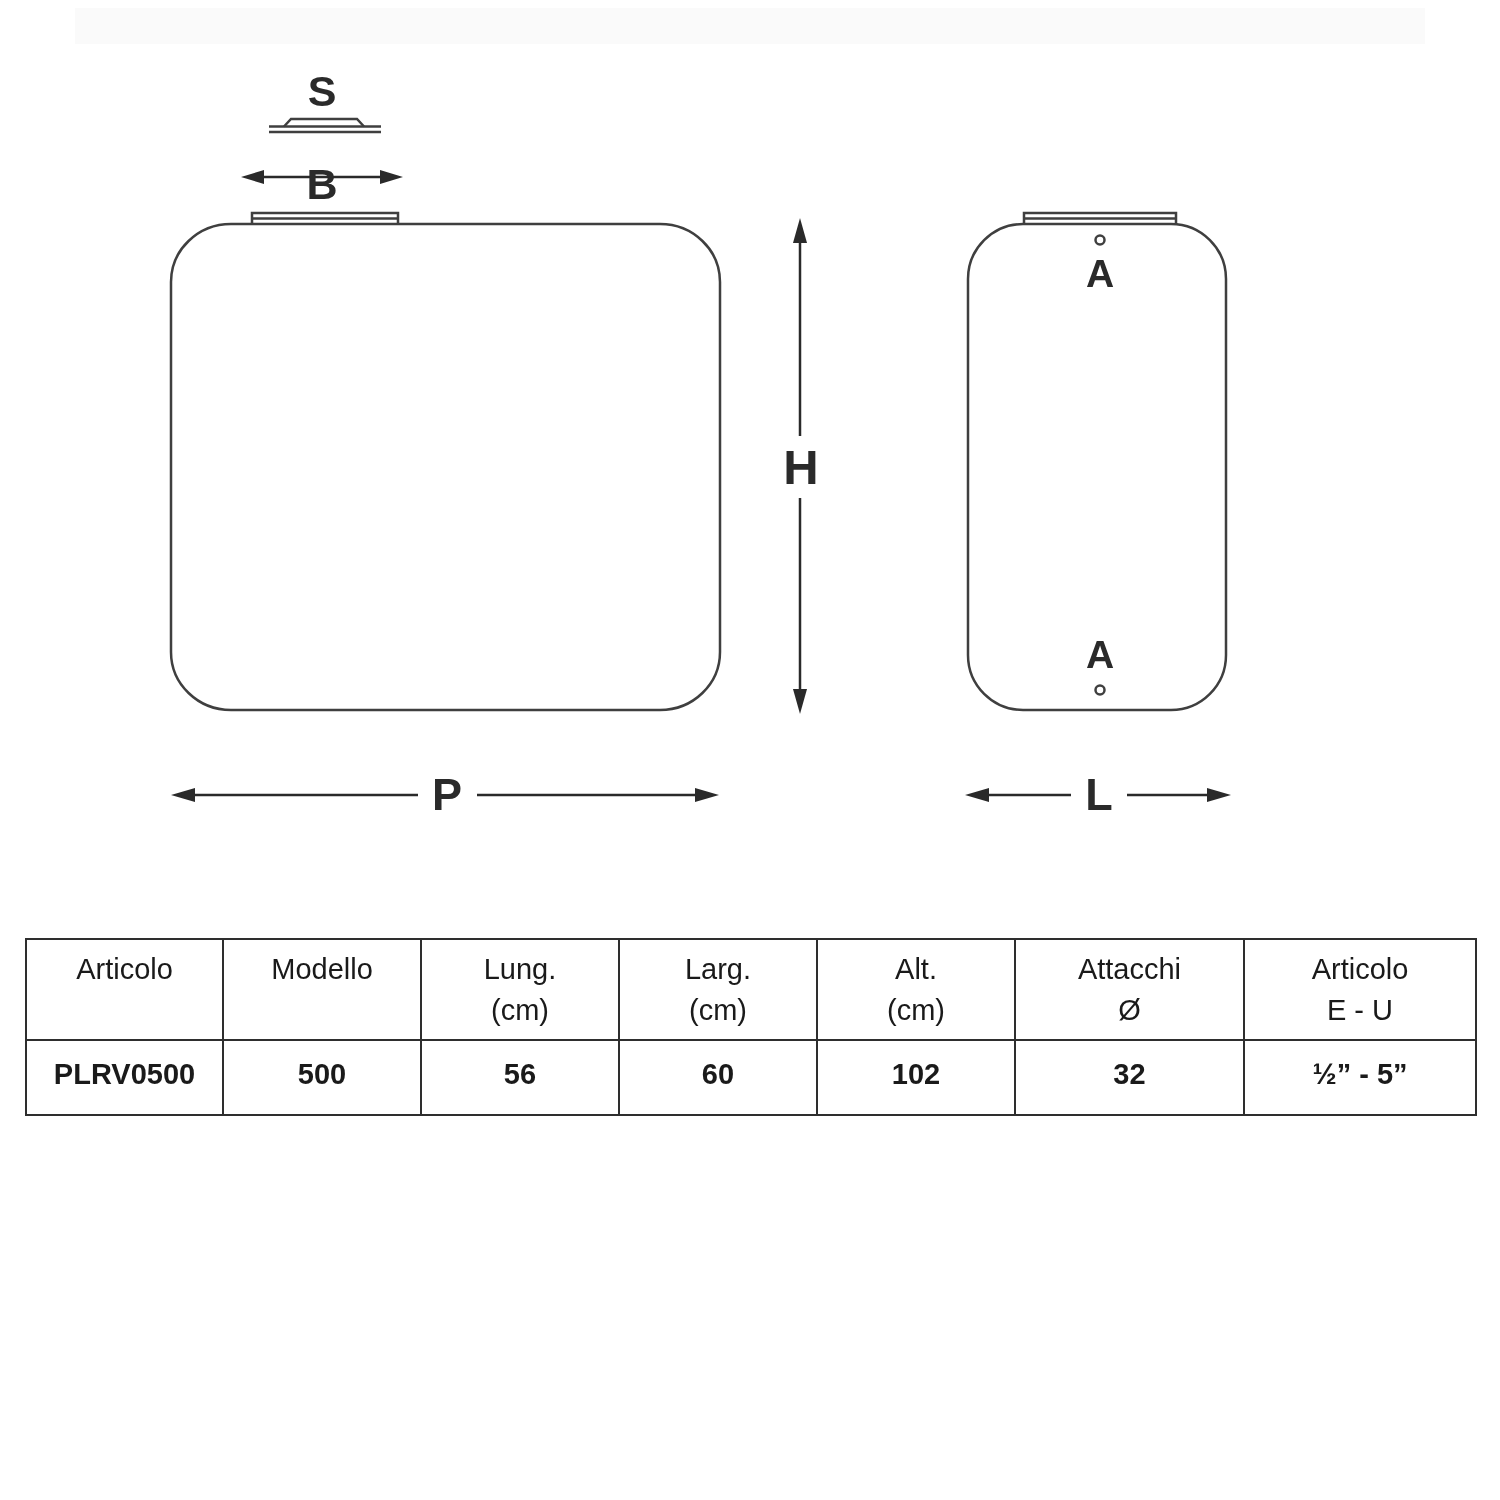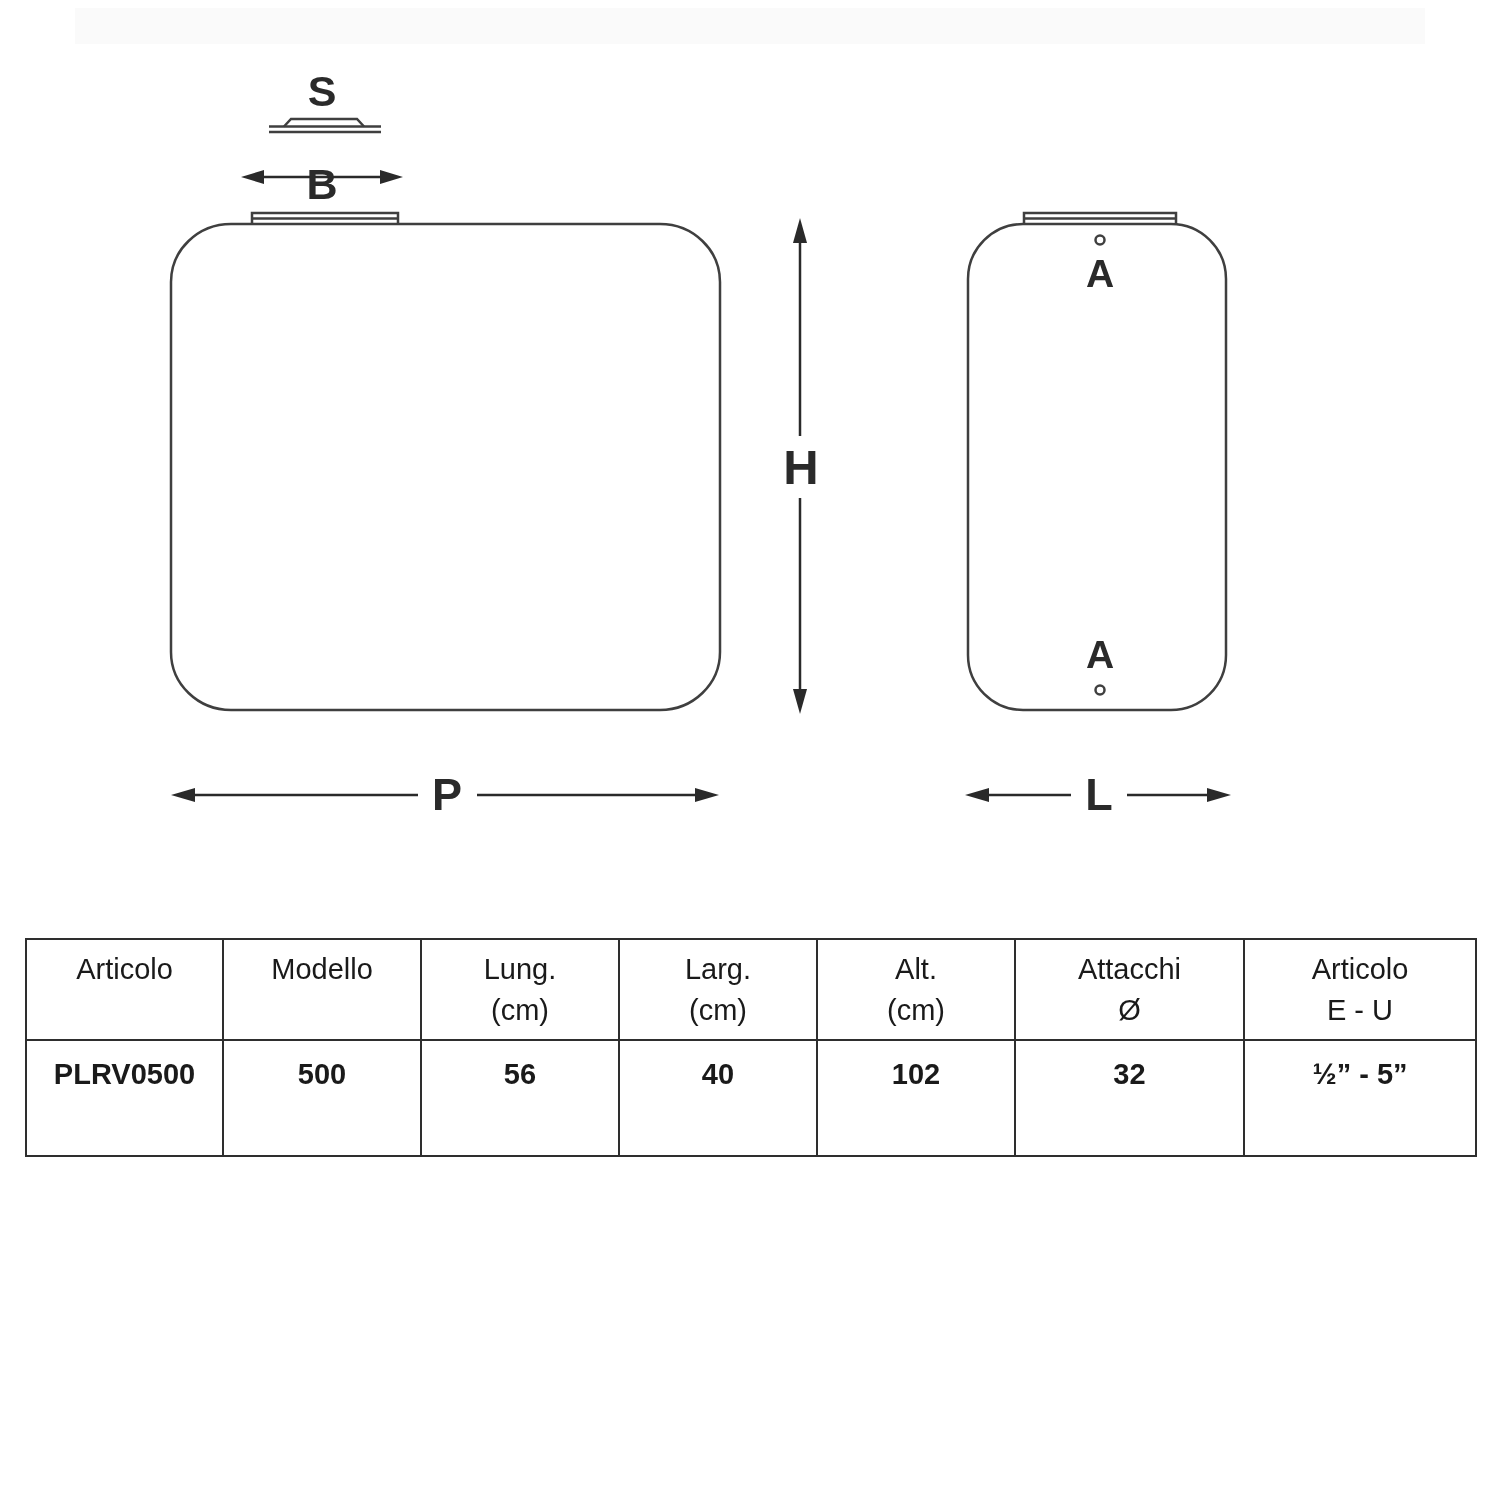--- a/index.html
+++ b/index.html
@@ -40,21 +40,21 @@
     font-weight: 400;
     font-size: 29px;
     line-height: 41px;
     padding: 9px 4px 8px;
     height: 100px;
     border-radius: 31px;
   }
   table.spec td {
     font-size: 29px;
     padding-top: 17px;
-    height: 116px;
+    height: 75px;
   }
   table.spec td.bold { font-weight: 700; }
 </style>
 </head>
 <body>
 
 <div class="canvas">
 
   <div class="top-strip"></div>
 
@@ -157,21 +157,21 @@
           <div>Articolo</div>
           <div>E - U</div>
         </th>
       </tr>
     </thead>
     <tbody>
       <tr>
         <td class="bold">PLRV0500</td>
         <td>500</td>
         <td>56</td>
-        <td>40</td>
+        <td>60</td>
         <td>102</td>
         <td>32</td>
         <td>½” - 5”</td>
       </tr>
     </tbody>
   </table>
 
 </div>
 
 </body></html>

